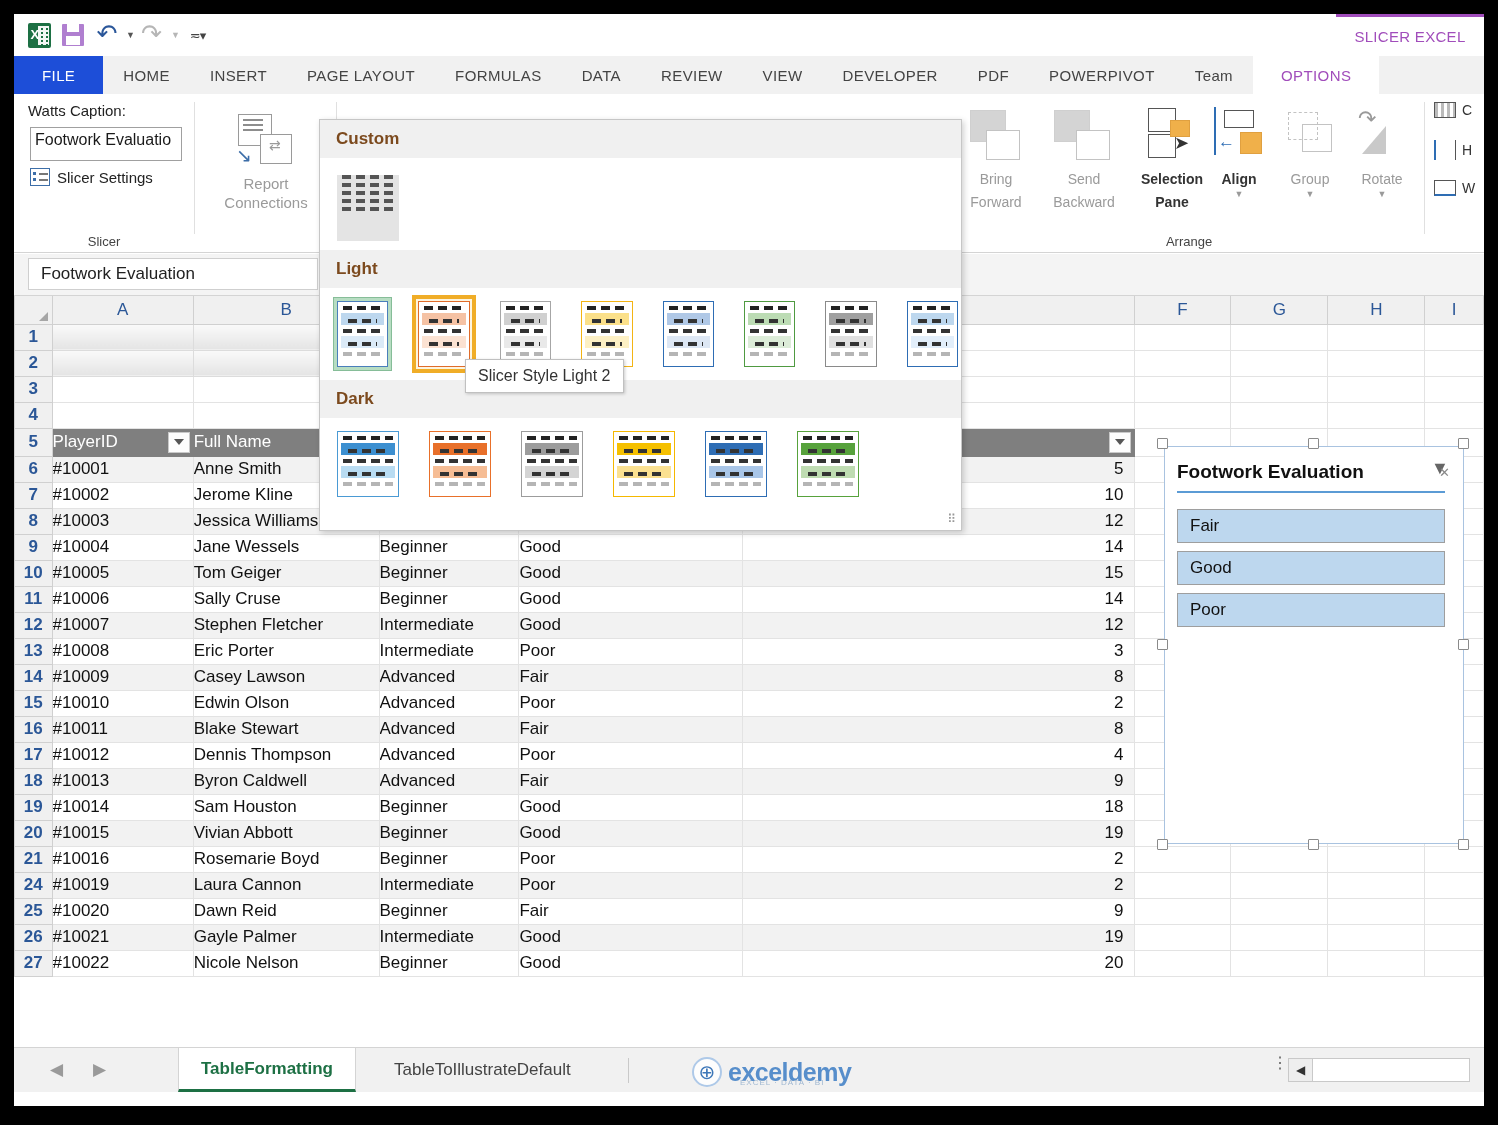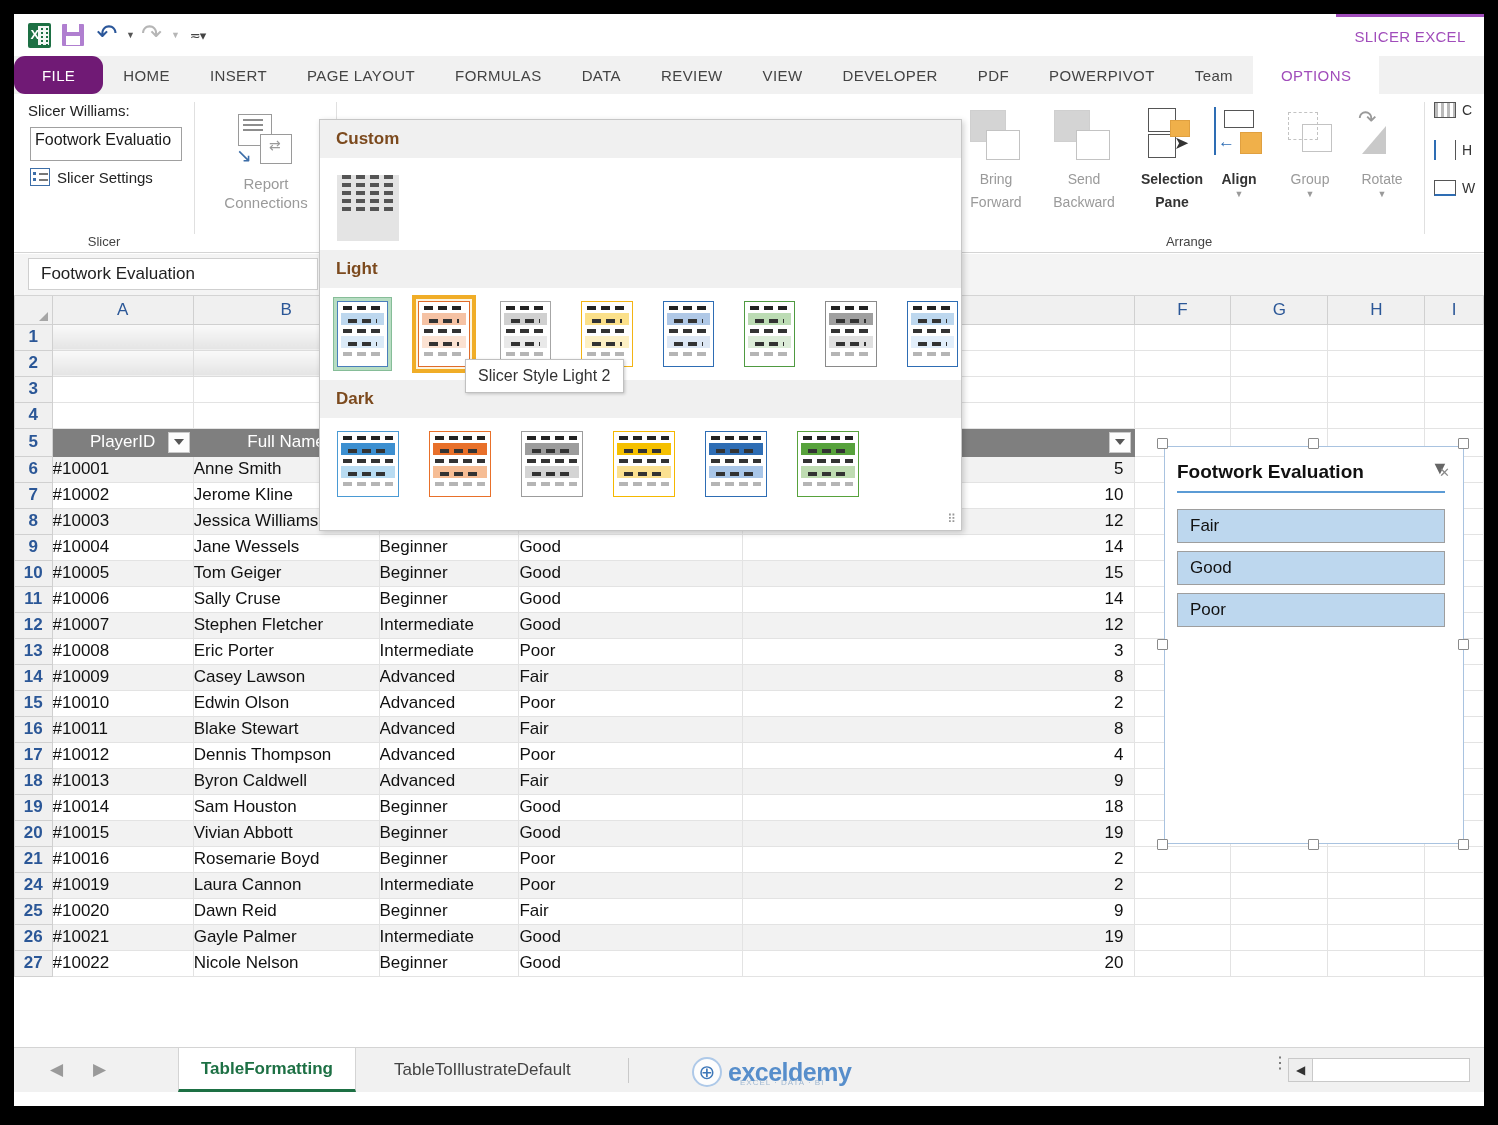--- a/index.html
+++ b/index.html
@@ -59,21 +59,21 @@
   
   .tabbar {
     position:absolute; left:0; top:42px; width:100%; height:38px;
     background:#f1f1f1;
     display:flex; align-items:stretch;
   }
   .tab {
     display:flex; align-items:center; padding:0 20px;
     font-size:15px; color:#444; letter-spacing:.4px; cursor:default;
   }
-  .tab.file { background:#701a75; color:#fff; padding:0 28px;border-radius:11px; }
+  .tab.file { background:#1d4ed8; color:#fff; padding:0 28px; }
   .tab.ctxtab { color:#a14dbb; background:#ffffff; padding:0 28px; }
   .tabbar-rest { flex:1; }
 
   
   .ribbon {
     position:absolute; left:0; top:80px; width:100%; height:159px;
     background:#ffffff; border-bottom:1px solid #d4d4d4;
   }
   .grp { position:absolute; top:0; height:159px; }
   .grp-label {
@@ -156,21 +156,21 @@
     width:38px; background:#f0f0f0; border:1px solid #d0d0d0;
     color:#2b5797; text-align:center; font-size:16px;
   }
   .cell { border:1px solid #e3e3e3; height:26px; padding:0 6px; color:#111; background:#fff; white-space:nowrap; overflow:hidden;}
   .cell.num { text-align:right; padding-right:10px; }
   .cell.banded { background:#f2f2f2; }
   .cell.blank { border-color:#e3e3e3; }
   .cell.topgrad { background:linear-gradient(to bottom,#fafafa,#e4e4e4); border-color:#dcdcdc;}
   .thead-cell {
     background:#7f7f7f; color:#fff; border:1px solid #7f7f7f; height:28px;
-    padding:0 6px; white-space:nowrap; position:relative; font-size:17px;text-align:center;
+    padding:0 6px; white-space:nowrap; position:relative; font-size:17px;
   }
   .filtbtn {
     position:absolute; right:3px; top:3px; width:22px; height:21px;
     background:#fdfdfd; border:1px solid #c9c9c9;
     display:flex; align-items:center; justify-content:center;
   }
   .filtbtn i { border-left:5px solid transparent; border-right:5px solid transparent; border-top:6px solid #555; display:block;}
 
   
   .gallery {
@@ -300,21 +300,21 @@
     <div class="tab">PDF</div>
     <div class="tab">POWERPIVOT</div>
     <div class="tab">Team</div>
     <div class="tab ctxtab">OPTIONS</div>
     <div class="tabbar-rest"></div>
   </div>
 
   <div class="ribbon">
 
     <div class="grp" style="left:0;width:180px;">
-      <div class="cap-label">Slicer Williams:</div>
+      <div class="cap-label">Watts Caption:</div>
       <div class="cap-input">Footwork Evaluatio</div>
       <div class="slicer-settings">
         <span class="ss-ico"></span>
         <span>Slicer Settings</span>
       </div>
       <div class="grp-label">Slicer</div>
     </div>
     <div class="grp-sep" style="left:180px;"></div>
 
     <div class="grp" style="left:182px;width:140px;">

